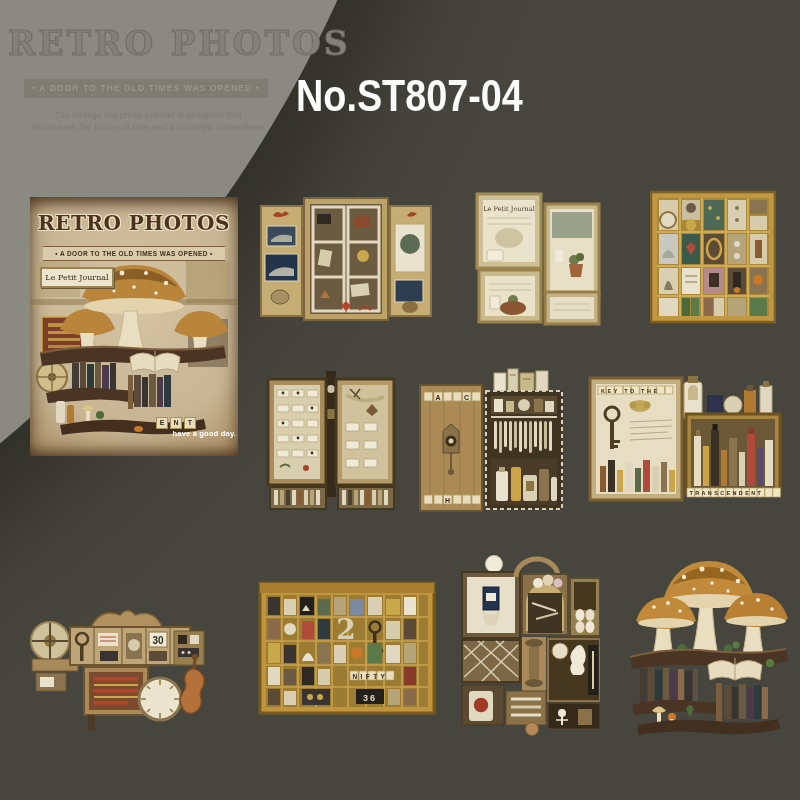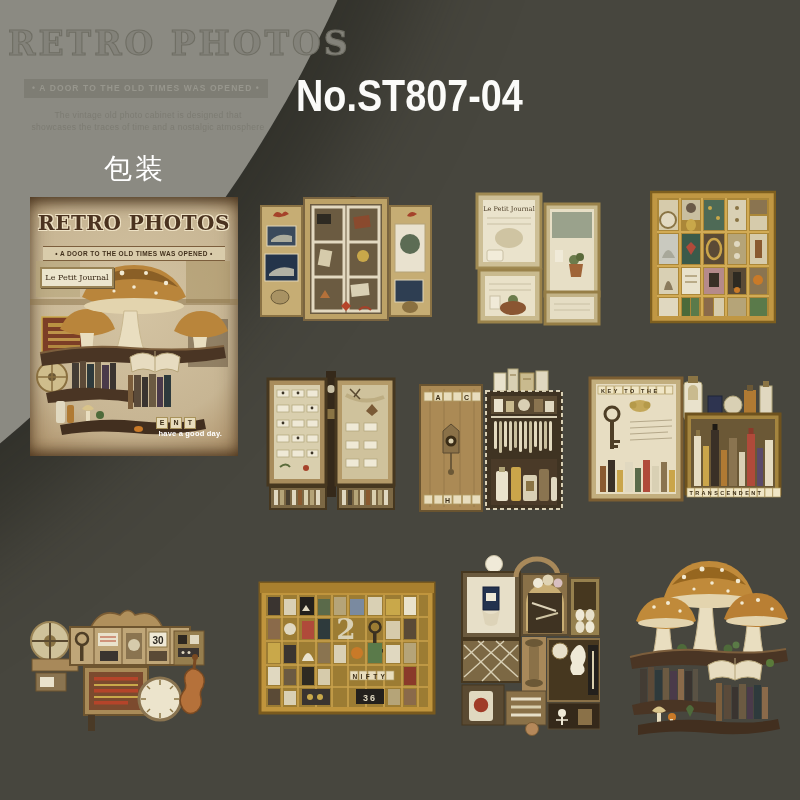--- a/index.html
+++ b/index.html
@@ -37,41 +37,40 @@
     text-shadow:-1px -1px 0 #efe3c6,1px -1px 0 #efe3c6,-1px 1px 0 #efe3c6,1px 1px 0 #efe3c6;}
   .pkg-banner{left:13px;right:13px;top:49px;height:13px;background:#d9ccab;
     border-top:1px solid #7c5e3c;border-bottom:1px solid #7c5e3c;color:#42301c;
     font-weight:700;font-size:6.5px;line-height:13px;text-align:center;letter-spacing:.4px;white-space:nowrap;}
   .pkg-journal{left:10px;top:70px;width:70px;height:17px;background:#ece5cd;
     border:2px solid #9a8456;box-shadow:1px 1px 0 #6b5836;font-family:"DejaVu Serif",serif;
     font-size:8px;line-height:17px;text-align:center;color:#3a2a18;white-space:nowrap;}
   .pkg-tiles{left:126px;top:220px;display:flex;gap:2px;}
   .pkg-tiles span{display:block;width:10px;height:10px;background:#e8ddbd;border:1px solid #a8925a;
     font-size:7px;font-weight:700;color:#3a2c16;text-align:center;line-height:10px;}
-  .pkg-foot{right:16px;top:232px;color:#ffffff;font-weight:700;font-size:7.5px;letter-spacing:.2px;}
+  .pkg-foot{right:2px;top:232px;color:#ffffff;font-weight:700;font-size:7.5px;letter-spacing:.2px;}
 
   .tile svg{display:block;}
   svg text{font-family:"Liberation Sans",sans-serif;}
   svg .serif{font-family:"DejaVu Serif",serif;}
 </style>
 </head>
 <body>
 
 <div id="canvas">
 
   <div class="corner-light"></div>
 
   <div class="abs wm-title">RETRO PHOTOS</div>
   <div class="abs wm-banner">•   A DOOR TO THE OLD TIMES WAS OPENED   •</div>
   <div class="abs wm-tag" style="top:109px">The vintage old photo cabinet is designed that</div>
   <div class="abs wm-tag" style="top:121px">showcases the traces of time and a nostalgic atmosphere</div>
 
   <div class="abs code">No.ST807-04</div>
 
-  <div class="abs pkg-label">包装</div>
 
   <div class="abs package">
     <svg class="abs" style="left:0;top:62px" width="208" height="186" viewBox="0 0 208 186">
 
       <rect x="6" y="2" width="44" height="36" fill="#b5a478" opacity=".55"></rect>
       <rect x="156" y="2" width="44" height="42" fill="#a89263" opacity=".55"></rect>
       <rect x="0" y="40" width="208" height="6" fill="#8a7148" opacity=".5"></rect>
       <rect x="158" y="60" width="40" height="48" fill="#6b5a42" opacity=".6"></rect>
       <rect x="12" y="58" width="44" height="42" fill="#7c3e26" stroke="#c9a84a" stroke-width="1.5"></rect>
       <rect x="18" y="64" width="32" height="4" fill="#c9a84a" opacity=".8"></rect>

